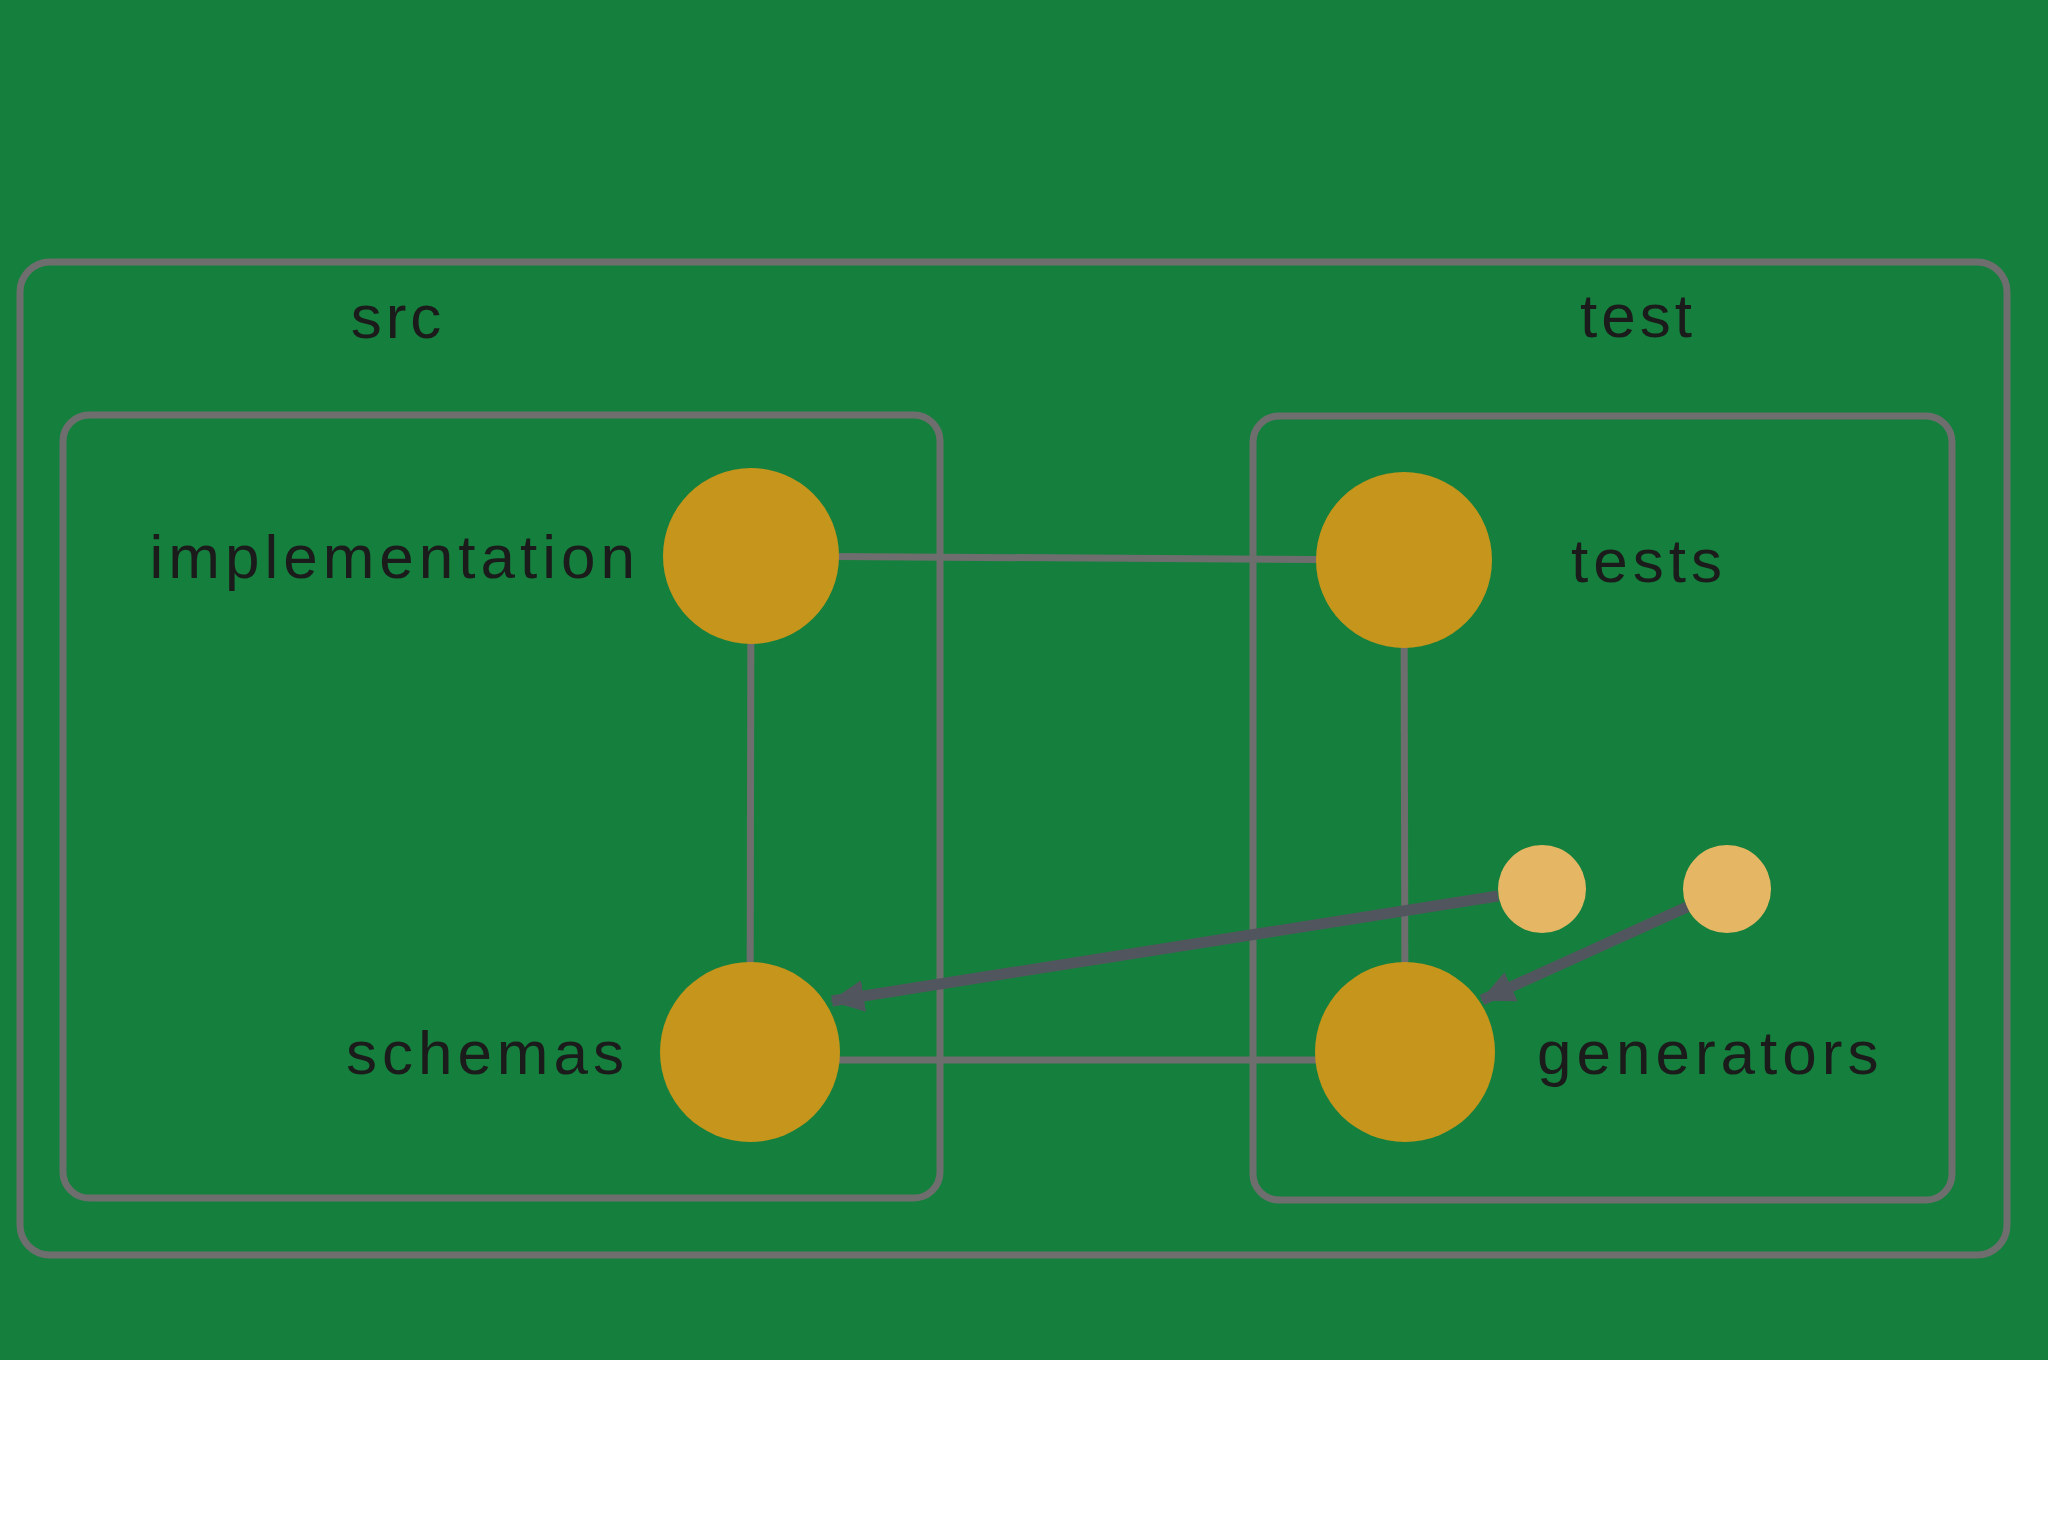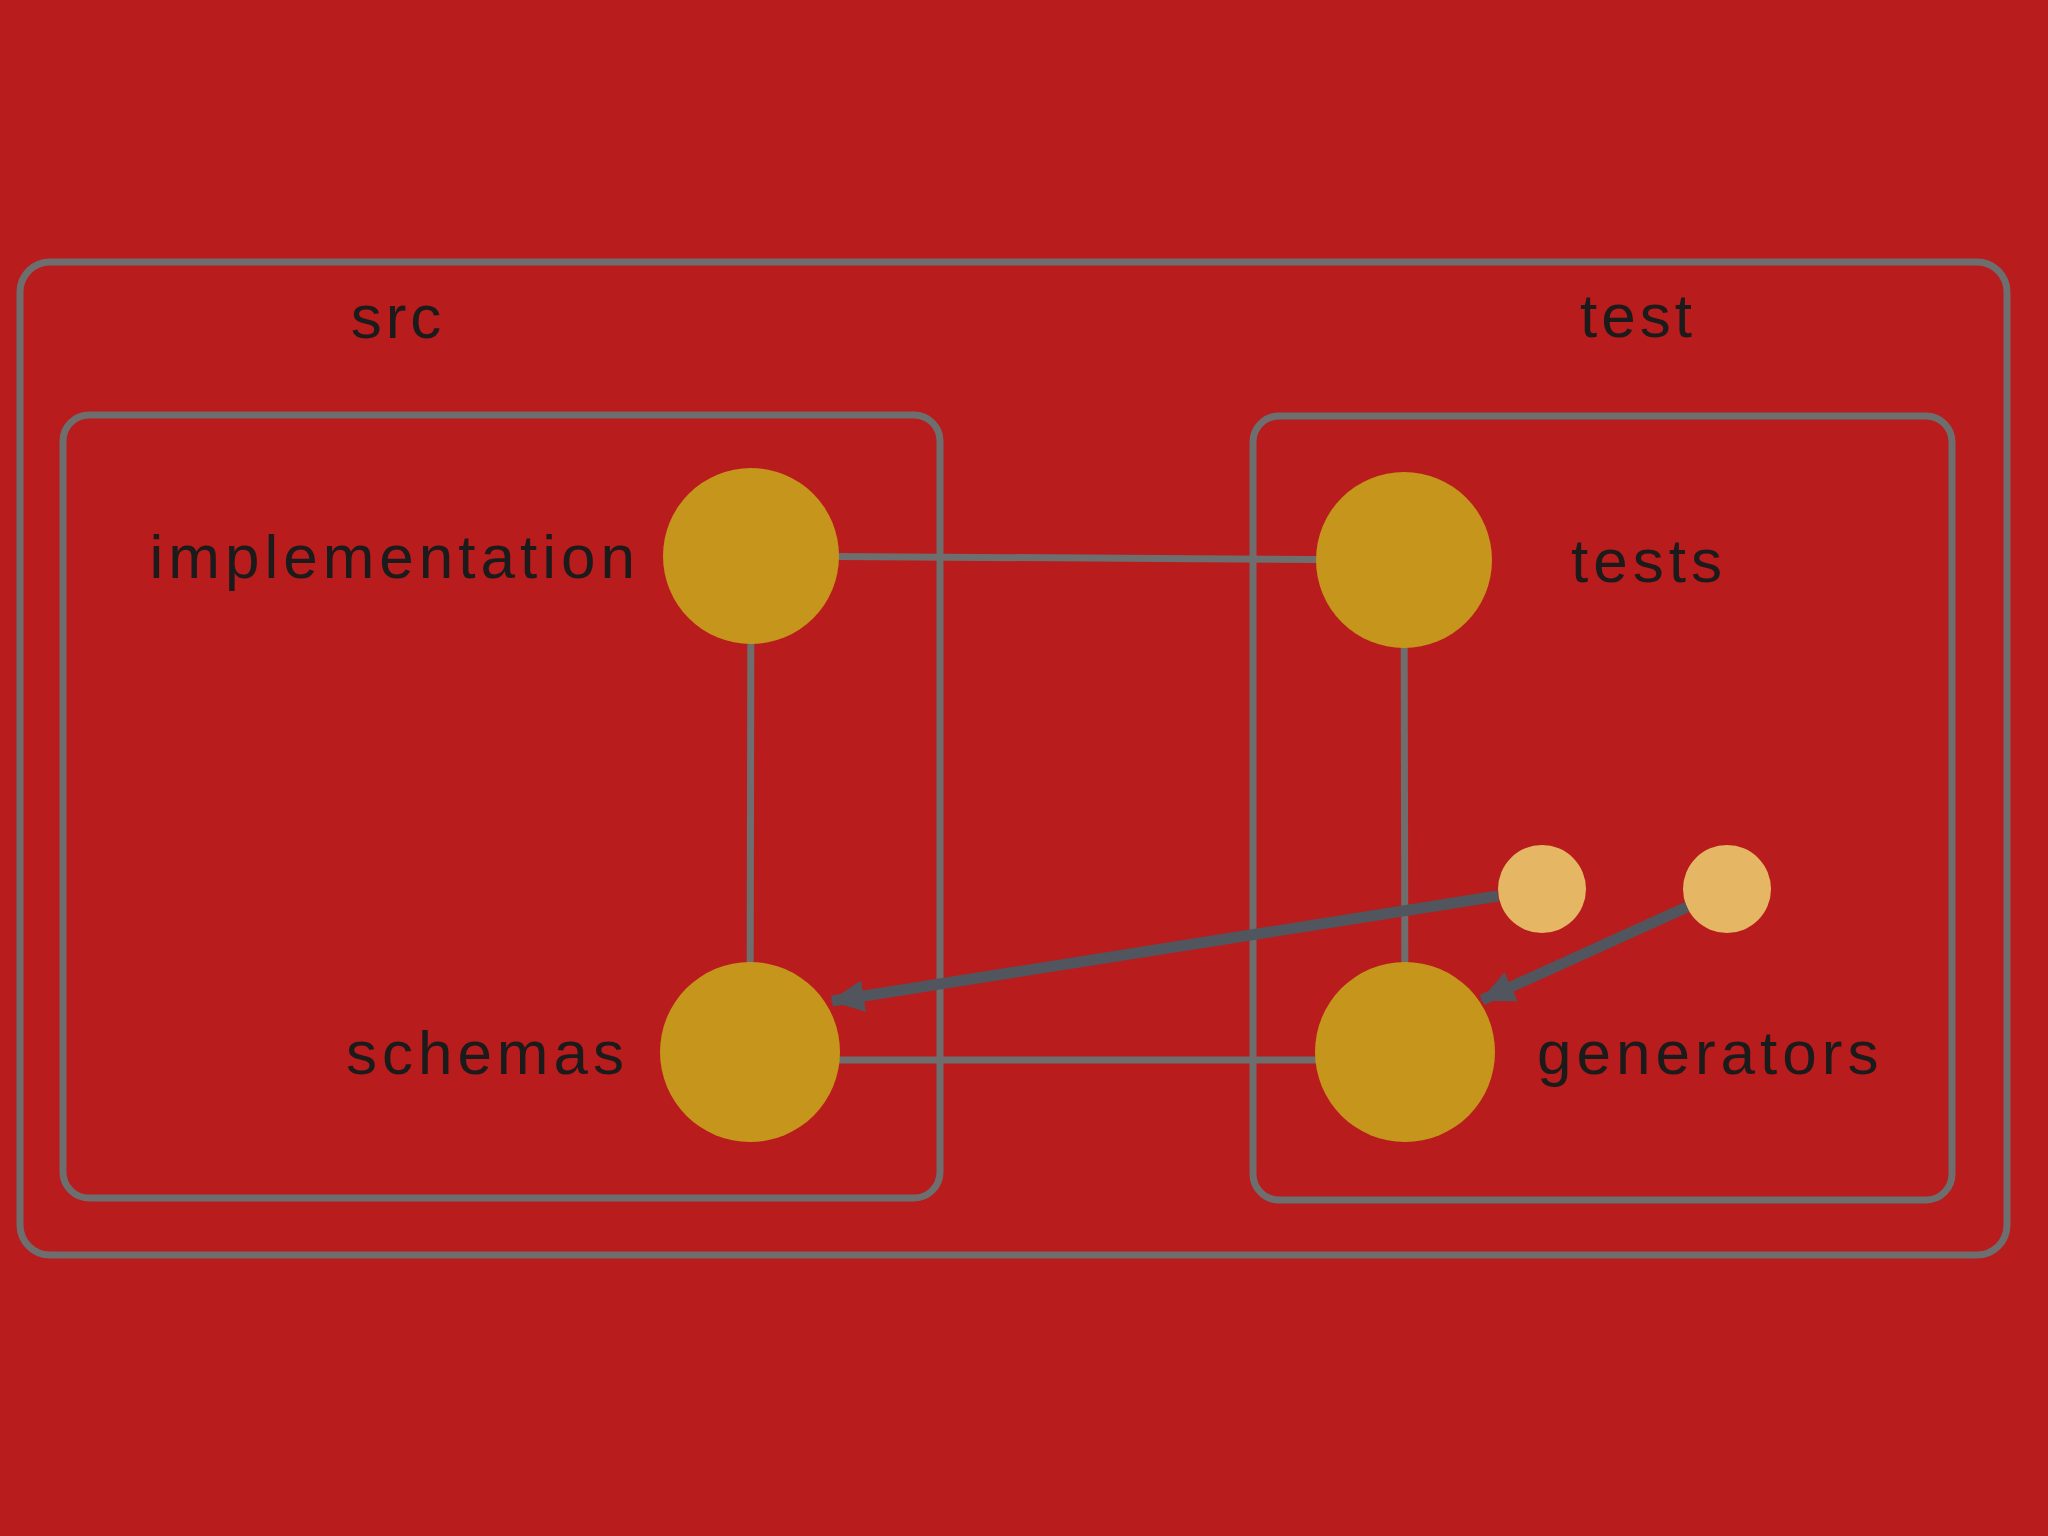--- a/index.html
+++ b/index.html
@@ -3,22 +3,22 @@
 <meta charset="utf-8">
 <style>
   html, body {
     margin: 0;
     padding: 0;
     background: #ffffff;
   }
   .stage {
     position: relative;
     width: 2048px;
-    height: 1536px;
-    background: #b91c1c;
+    height: 1360px;
+    background: #15803d;
     font-family: "Liberation Sans", sans-serif;
     overflow: hidden;
   }
   svg text {
     font-family: "Liberation Sans", sans-serif;
     font-weight: 400;
     fill: #1b1b1b;
   }
   .group-label   { font-size: 62px; letter-spacing: 4px; }
   .node-label    { font-size: 62px; letter-spacing: 5px; }

